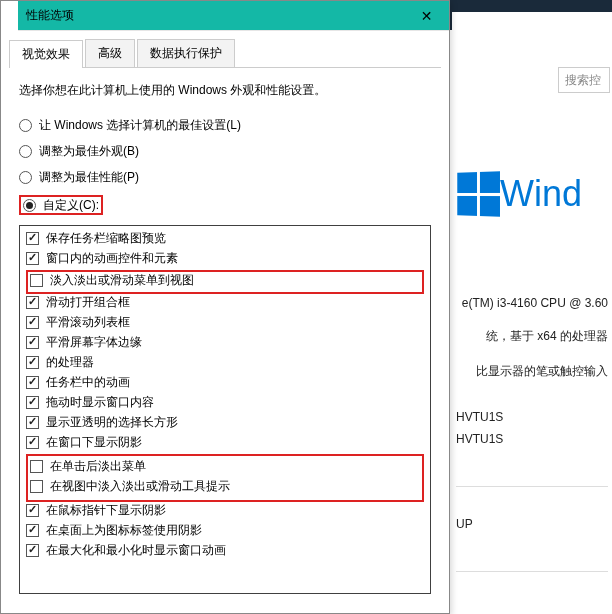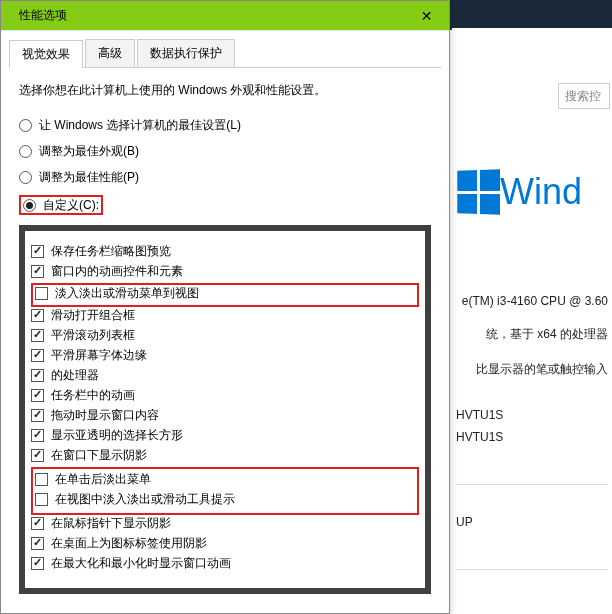--- a/index.html
+++ b/index.html
@@ -8,22 +8,22 @@
   
   .bg-header {
     position: absolute; top: 0; left: 0; right: 0; height: 30px; background: #1a2a3a;
   }
   .dialog {
     position: absolute; top: 0; left: 0; width: 450px; height: 614px;
     background: #fff; border: 1px solid #888; box-shadow: 2px 2px 6px rgba(0,0,0,.15);
     display: flex; flex-direction: column;
   }
   .titlebar {
-    height: 30px; background: #84cc16; display: flex; align-items: center;
-    justify-content: space-between; padding-left: 18px; border-bottom: 1px solid #e6e6e6;
+    height: 30px; background: #14b8a6; display: flex; align-items: center;
+    justify-content: space-between; padding-left: 8px; border-bottom: 1px solid #e6e6e6; margin-left: 17px;
   }
   .titlebar .title { font-size: 12px; color: #000; }
   .close-btn {
     width: 45px; height: 29px; display: flex; align-items: center; justify-content: center;
     font-size: 14px; cursor: pointer;
   }
   .tabs-row {
     margin: 8px 8px 0 8px; border-bottom: 1px solid #ccc; display: flex;
   }
   .tab {
@@ -46,29 +46,29 @@
   }
   .radio.checked::after { content:""; width: 7px; height: 7px; background:#222; border-radius: 50%; }
   .check {
     width: 13px; height: 13px; border: 1px solid #555; margin-right: 7px; flex: 0 0 auto;
     display: inline-flex; align-items: center; justify-content: center; font-size: 11px; line-height: 11px;
     color: #222; background: #fff;
   }
   .check.checked::after { content:"✓"; position: relative; top: -1px; font-weight: bold; }
   .listbox {
     margin-top: 6px;
-    border: 6px solid #404040; height: 369px; overflow: hidden; padding: 12px 6px 4px 6px;
+    border: 1px solid #404040; height: 369px; overflow: hidden; padding: 4px 6px 4px 6px;
   }
   .listbox .check-row { margin-bottom: 4px; }
   .hl-red { border: 2px solid #d22; padding: 0 2px; display: inline-flex; align-items:center; }
   
   
   .right-pane {
-    position: absolute; left: 452px; top: 28px; width: 160px; height: 584px;
-    background: #fff; padding: 32px 4px 0 4px; font-size: 12px; color: #222;
+    position: absolute; left: 452px; top: 12px; width: 160px; height: 584px;
+    background: #fff; padding: 50px 4px 0 4px; font-size: 12px; color: #222;
     overflow: hidden;
   }
   .right-pane .top-search {
     position: absolute; right: 2px; top: 55px;
     border: 1px solid #ccc; height: 26px; width: 52px; display:flex; align-items:center;
     padding-left: 6px; color: #888;
   }
   .right-brand {
     margin-top: 110px; display: flex; align-items: center; color: #0078d7;
     font-size: 36px; font-weight: 300;

